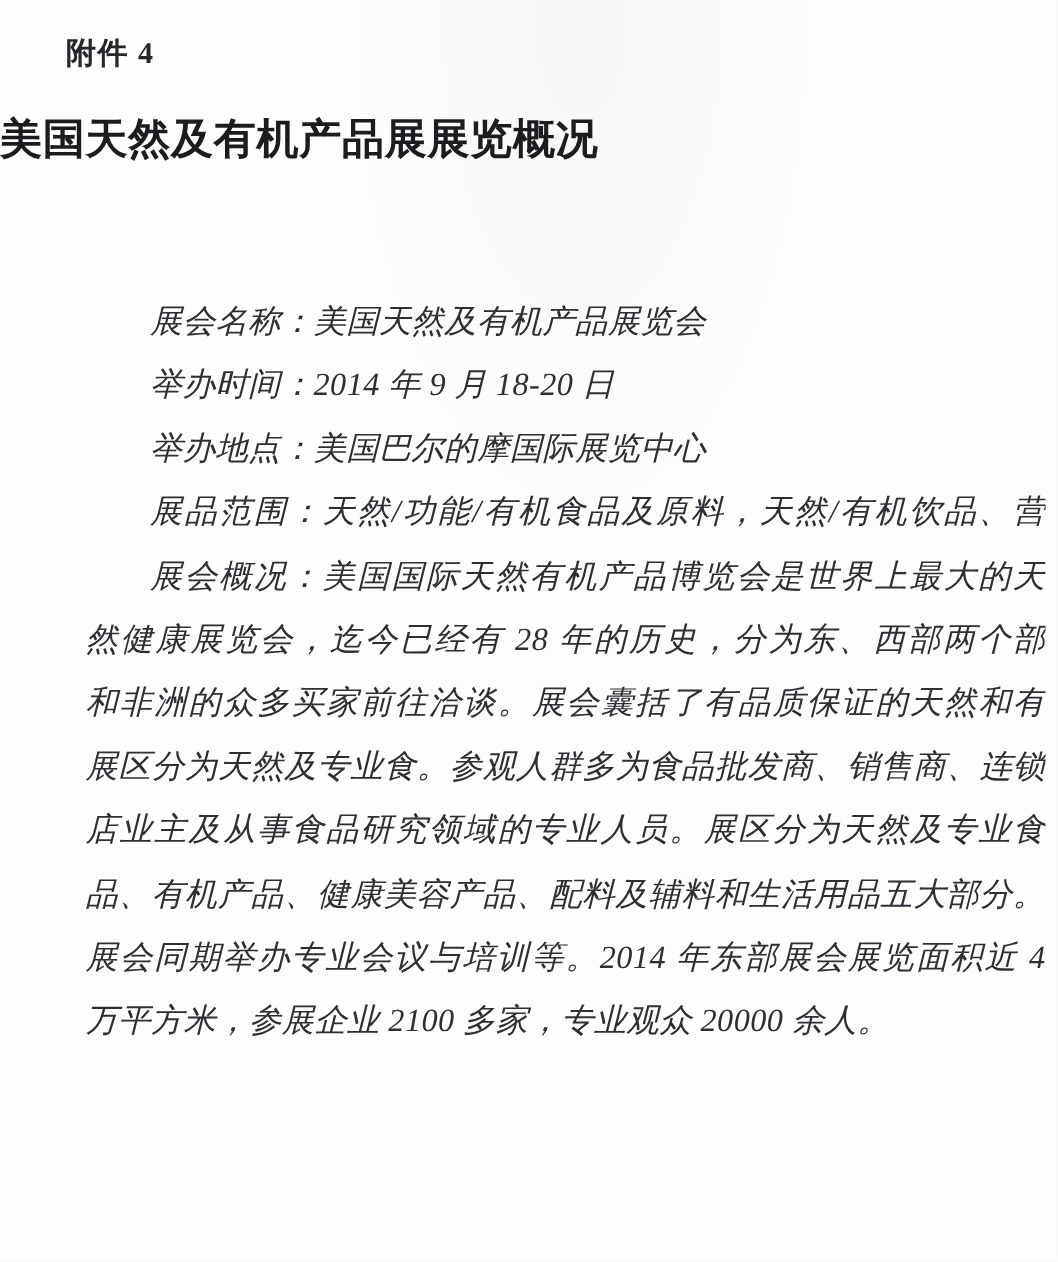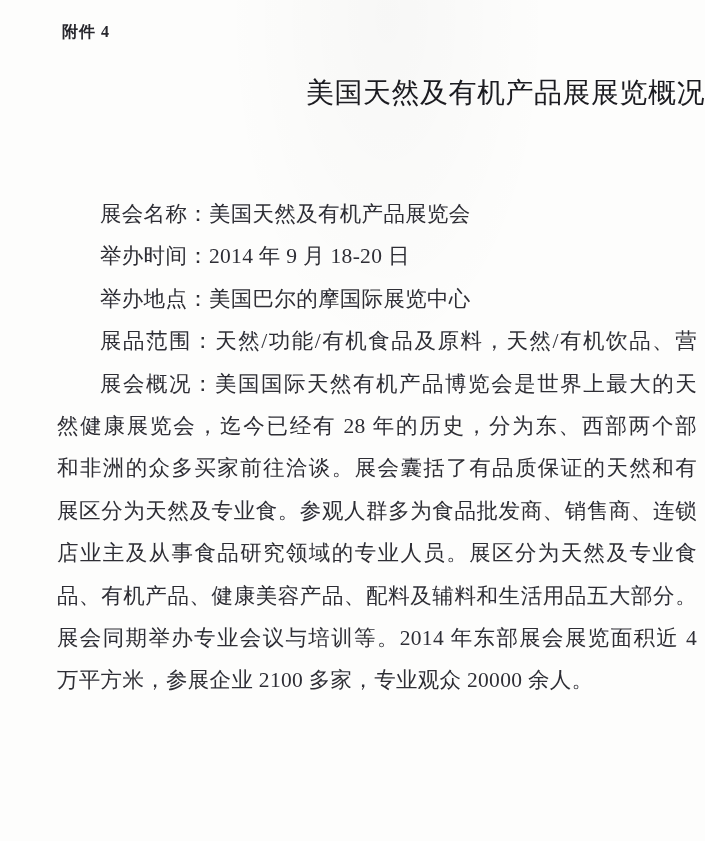--- a/index.html
+++ b/index.html
@@ -11,51 +11,52 @@
   }
   .page{
     position:relative;
     width:705px;height:841px;
     background:#fdfdfc;
     background-image:radial-gradient(ellipse at 55% 2%, rgba(0,0,0,0.025), rgba(0,0,0,0) 30%);
     color:#2e2e35;
   }
   .attachment-label{
     position:absolute;
-    left:62px;top:22px;
-    font-size:16px;
+    left:44px;top:22px;
+    font-size:20px;
     font-weight:bold;
     color:#26262c;
     letter-spacing:1px;
     white-space:nowrap;
   }
   .doc-title{
     position:absolute;
     left:0;top:74px;
     width:705px;
-    text-align:right;
+    text-align:left;
     font-size:28px;
-    font-weight:normal;
+    font-weight:bold;
     color:#1b1b20;
     letter-spacing:0.5px;
     white-space:nowrap;
   }
   .body-text{
     position:absolute;
     left:57px;top:193px;
     width:640px;
   }
   .ln{
     height:42.4px;
     line-height:42.4px;
     font-size:21.5px;
     color:#2e2e35;
     text-align:left;
     white-space:nowrap;
     letter-spacing:0.3px;
+    font-style:italic;
   }
   .ln.ind{ padding-left:43px; }
   .ln.just{
     white-space:normal;
     text-align:justify;
     text-align-last:justify;
     overflow:hidden;
     height:42.4px;
   }
 </style>

